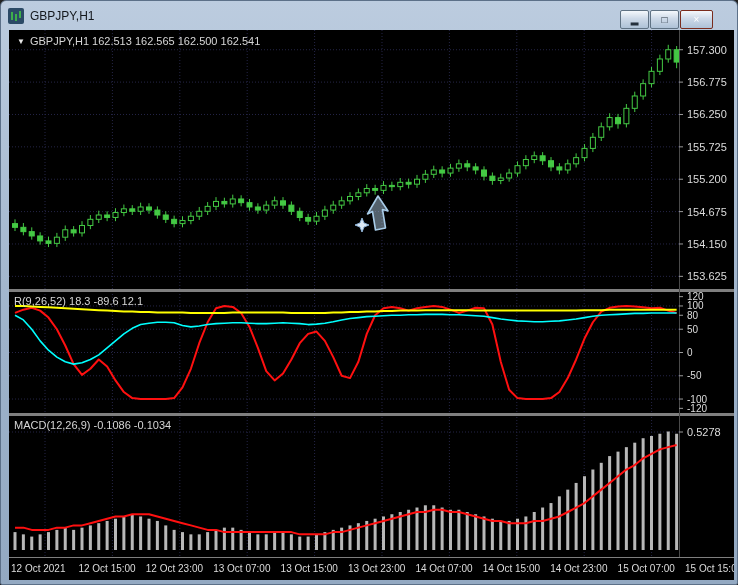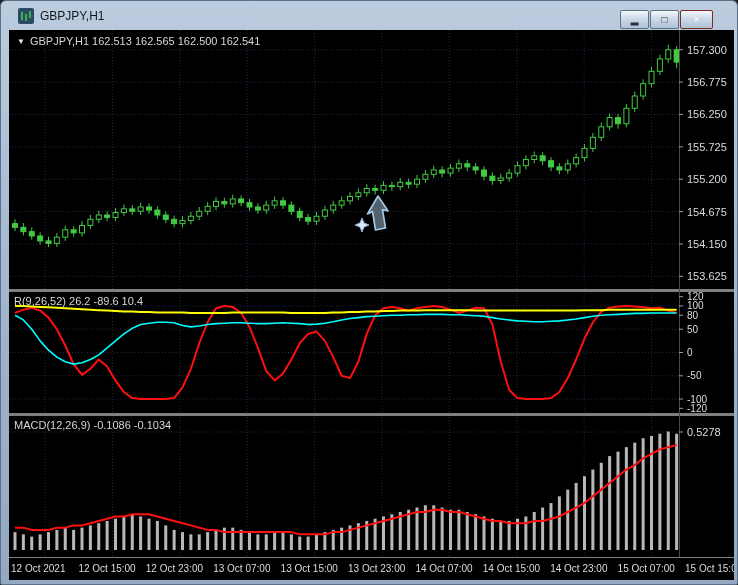--- a/index.html
+++ b/index.html
@@ -4,21 +4,21 @@
 <style>
   html,body{margin:0;padding:0;background:#222;font-family:"Liberation Sans",sans-serif;}
   .window{
     position:relative;width:738px;height:585px;
     background:linear-gradient(#bcccdf,#9db2ca 60%,#93a9c2);
     border:1px solid #5c7088;border-radius:6px 6px 2px 2px;
     box-sizing:border-box;overflow:hidden;
   }
   .titlebar{
     position:absolute;left:0;top:0;right:0;height:29px;
-    display:flex;align-items:center;padding-left:17px;box-sizing:border-box;
+    display:flex;align-items:center;padding-left:7px;box-sizing:border-box;
   }
   .app-icon{width:16px;height:16px;margin-right:6px;flex:0 0 auto;}
   .title-text{font-size:12px;color:#14181d;white-space:nowrap;}
   .controls{position:absolute;top:9px;right:24px;display:flex;gap:1px;}
   .win-btn{
     width:29px;height:19px;border:1px solid #5f7284;border-radius:2px;
     background:linear-gradient(#f4f8fc,#cdd9e8 45%,#aec2d7);
     display:flex;align-items:center;justify-content:center;
     font-size:10px;color:#24303c;box-sizing:border-box;line-height:1;
   }
@@ -378,21 +378,21 @@
         <text x="541.2" y="542" fill="#dcdcdc" font-size="10" font-family="&quot;Liberation Sans&quot;,sans-serif" text-anchor="start">14 Oct 23:00</text>
         <text x="608.6" y="542" fill="#dcdcdc" font-size="10" font-family="&quot;Liberation Sans&quot;,sans-serif" text-anchor="start">15 Oct 07:00</text>
         <text x="676" y="542" fill="#dcdcdc" font-size="10" font-family="&quot;Liberation Sans&quot;,sans-serif" text-anchor="start">15 Oct 15:00</text>
       </svg>
 
     <div class="ov" style="left:8px;top:5px;">
       <span class="tri">▼</span>
       <span>GBPJPY,H1 162.513 162.565 162.500 162.541</span>
     </div>
     <div class="ov" style="left:5px;top:265px;">
-      <span>R(9,26,52) 26.2 -89.6 10.4</span>
+      <span>R(9,26,52) 18.3 -89.6 12.1</span>
     </div>
     <div class="ov" style="left:5px;top:389px;justify-content:center;">
       <span>MACD(12,26,9) -0.1086 -0.1034</span>
     </div>
 
     <svg class="cursor-overlay" style="left:345px;top:164px;" width="40" height="44" viewBox="0 0 40 44">
       <path d="M8 24 L10 29 L15 31 L10 33 L8 38 L6 33 L1 31 L6 29 Z" fill="#dce9f5" stroke="#8fb4d8" stroke-width="1"></path>
       <path d="M24 2 L34 17 L28.5 15.5 L31.5 34 L21.5 36 L18.5 17.5 L13.5 20 Z" fill="rgba(185,215,240,0.45)" stroke="#a8cce8" stroke-width="1.6" stroke-linejoin="round"></path>
     </svg>
   </div>

